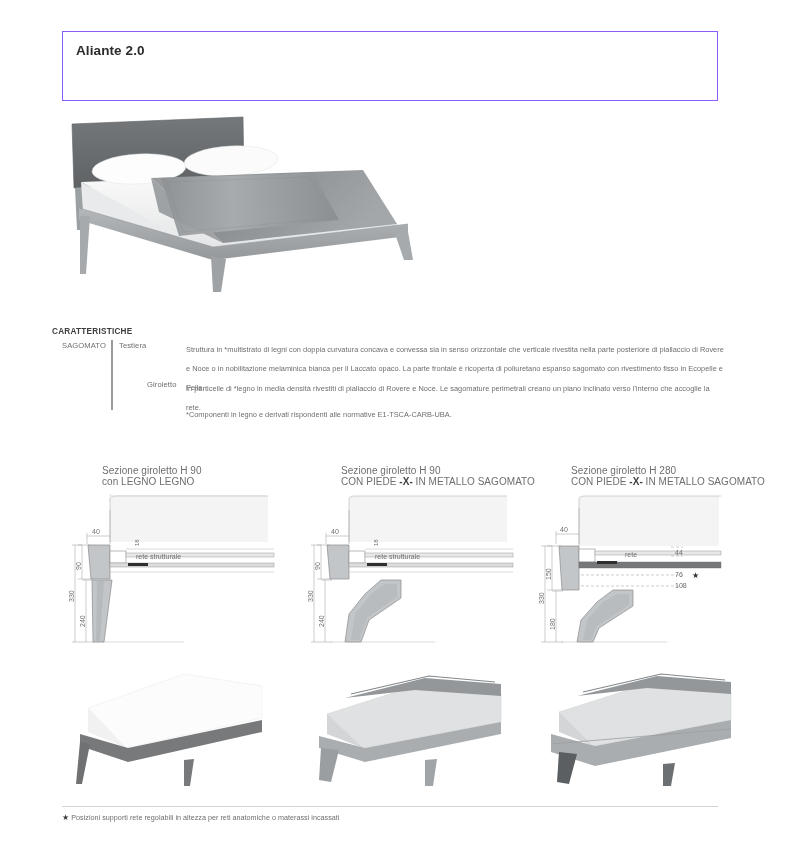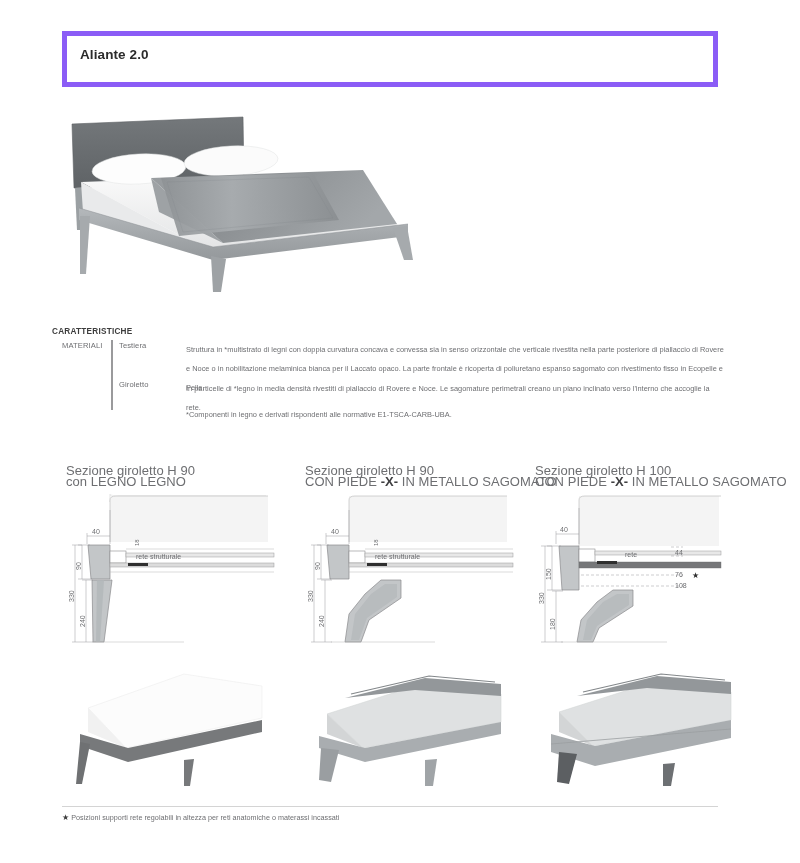--- a/index.html
+++ b/index.html
@@ -15,22 +15,22 @@
     color: #58585a;
     overflow: hidden;
   }
 
   
   .title-box {
     position: absolute;
     left: 62px;
     top: 31px;
     width: 656px;
-    height: 56px;
-    border: 5px solid #8b5cf6;
+    height: 70px;
+    border: 1px solid #8b5cf6;
     box-sizing: border-box;
   }
   .title-text {
     position: absolute;
     left: 13px;
     top: 11px;
     font-size: 13.5px;
     font-weight: bold;
     color: #2b2b2b;
     letter-spacing: 0.1px;
@@ -73,21 +73,21 @@
   }
   .sub-label {
     position: absolute;
     left: 119px;
     font-size: 7.6px;
     color: #6d6e71;
     letter-spacing: 0.1px;
     text-align: center;
   }
   .sub-testiera { top: 341px; }
-  .sub-giroletto { top: 380px; }
+  .sub-giroletto { top: 380px; margin-left: 28px; }
 
   .para {
     position: absolute;
     left: 186px;
     width: 538px;
     font-size: 7.4px;
     line-height: 19px;
     color: #6d6e71;
     letter-spacing: 0.01px;
     text-align: left;
@@ -101,25 +101,26 @@
     position: absolute;
     top: 466px;
     width: 232px;
     height: 330px;
   }
   .col-1 { left: 66px; }
   .col-2 { left: 305px; }
   .col-3 { left: 535px; }
 
   .col-head {
-    font-size: 13px;
+    font-size: 10px;
     line-height: 10.5px;
     color: #6d6e71;
     letter-spacing: 0.05px;
     white-space: nowrap;
+    margin-left: 36px;
   }
   .col-head .bold-x { font-weight: bold; color: #3f3f41; }
 
   .dwg {
     position: absolute;
     top: 28px;
     left: 0;
     width: 232px;
     height: 150px;
   }
@@ -208,21 +209,21 @@
     <path d="M16,96 L150,135 L345,112 L345,124 L150,148 L16,108 Z" fill="url(#fr)"></path>
     <path d="M16,96 L150,135 L345,112" fill="none" stroke="#8b8f92" stroke-width="0.5"></path>
 
     <path d="M17,104 L27,104 L23,162 L17,162 Z" fill="#a6aaad"></path>
     <path d="M148,144 L163,147 L158,180 L150,180 Z" fill="#9ea2a5"></path>
     <path d="M330,116 L344,114 L350,148 L341,148 Z" fill="#a6aaad"></path>
   </svg>
 </div>
 
 <div class="carat-title">CARATTERISTICHE</div>
-<div class="materiali-label">MATERIALI</div>
+<div class="materiali-label">SAGOMATO</div>
 <div class="vrule"></div>
 
 <div class="sub-label sub-testiera">Testiera</div>
 <div class="sub-label sub-giroletto">Giroletto</div>
 
 <div class="para para-1">Struttura in *multistrato di legni con doppia curvatura concava e convessa sia in senso orizzontale che verticale rivestita nella parte posteriore di piallaccio di Rovere e Noce o in nobilitazione melaminica bianca per il Laccato opaco. La parte frontale è ricoperta di poliuretano espanso sagomato con rivestimento fisso in Ecopelle e Pelle.</div>
 <div class="para para-2">In particelle di *legno in media densità rivestiti di piallaccio di Rovere e Noce. Le sagomature perimetrali creano un piano inclinato verso l'interno che accoglie la rete.</div>
 <div class="para para-3">*Componenti in legno e derivati rispondenti alle normative E1-TSCA-CARB-UBA.</div>
 
 <div class="col col-1">
@@ -345,21 +346,21 @@
       <path d="M46,38 L124,20 L190,26" fill="none" stroke="#83878a" stroke-width="1.2"></path>
       <path d="M14,80 L60,92 L196,66 L196,78 L60,106 L14,92 Z" fill="#a9adb0"></path>
       <path d="M16,92 L34,94 L26,126 L14,124 Z" fill="#9a9ea1"></path>
       <path d="M120,104 L132,103 L128,130 L120,130 Z" fill="#a0a4a7"></path>
     </svg>
   </div>
 </div>
 
 <div class="col col-3">
   <div class="col-head">
-    <span>Sezione giroletto H 100</span><br>
+    <span>Sezione giroletto H 280</span><br>
     <span>CON PIEDE </span><span class="bold-x">-X-</span><span> IN METALLO SAGOMATO</span>
   </div>
 
   <div class="dwg">
     <svg width="232" height="150" viewBox="0 0 232 150">
       <rect x="44" y="2" width="140" height="50" fill="#f4f4f4"></rect>
       <path d="M44,6 Q44,2 50,2 L186,2" fill="none" stroke="#c6c6c6" stroke-width="0.8"></path>
       <line x1="44" y1="6" x2="44" y2="52" stroke="#c6c6c6" stroke-width="0.8"></line>
 
       <line x1="21" y1="37" x2="21" y2="50" stroke="#9a9a9c" stroke-width="0.5"></line>

